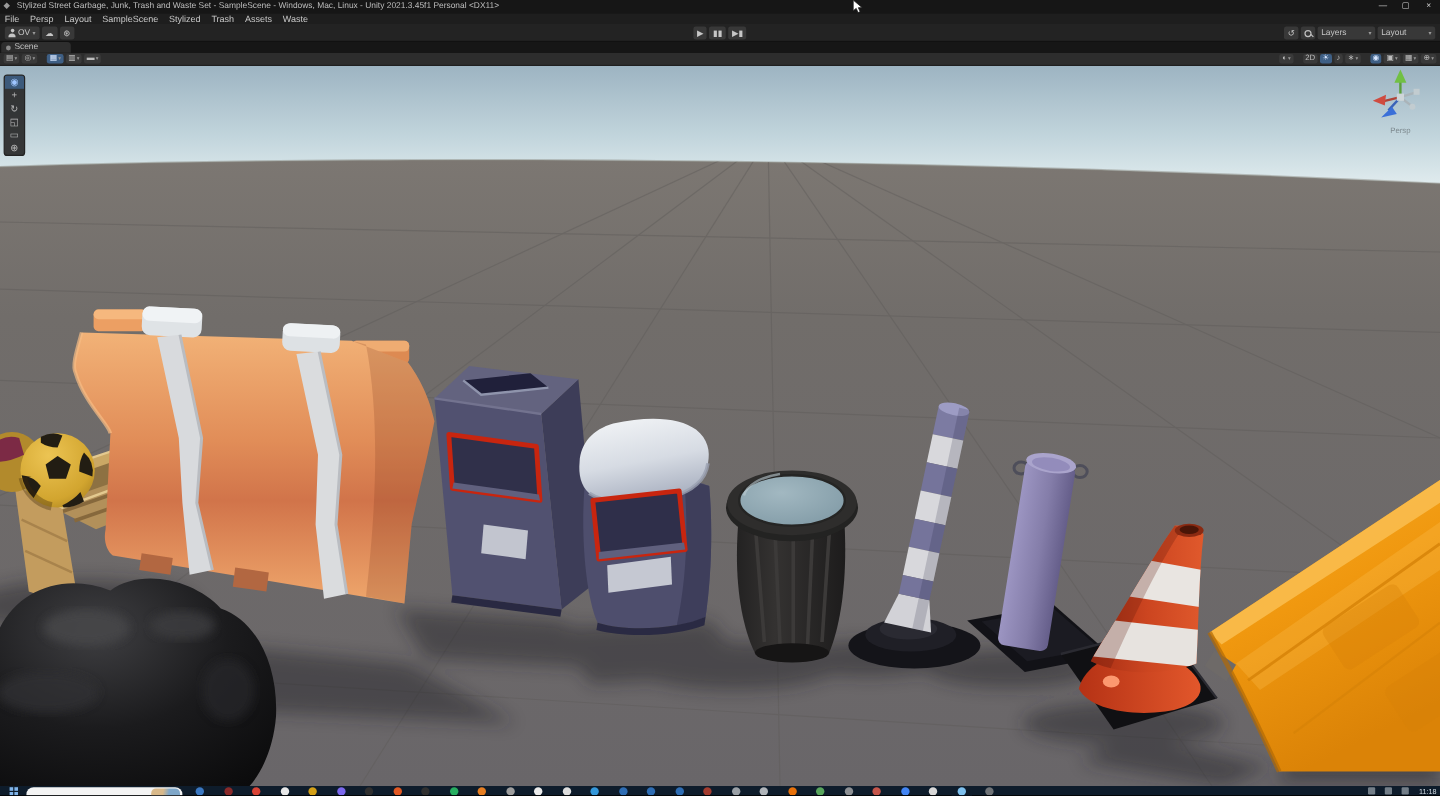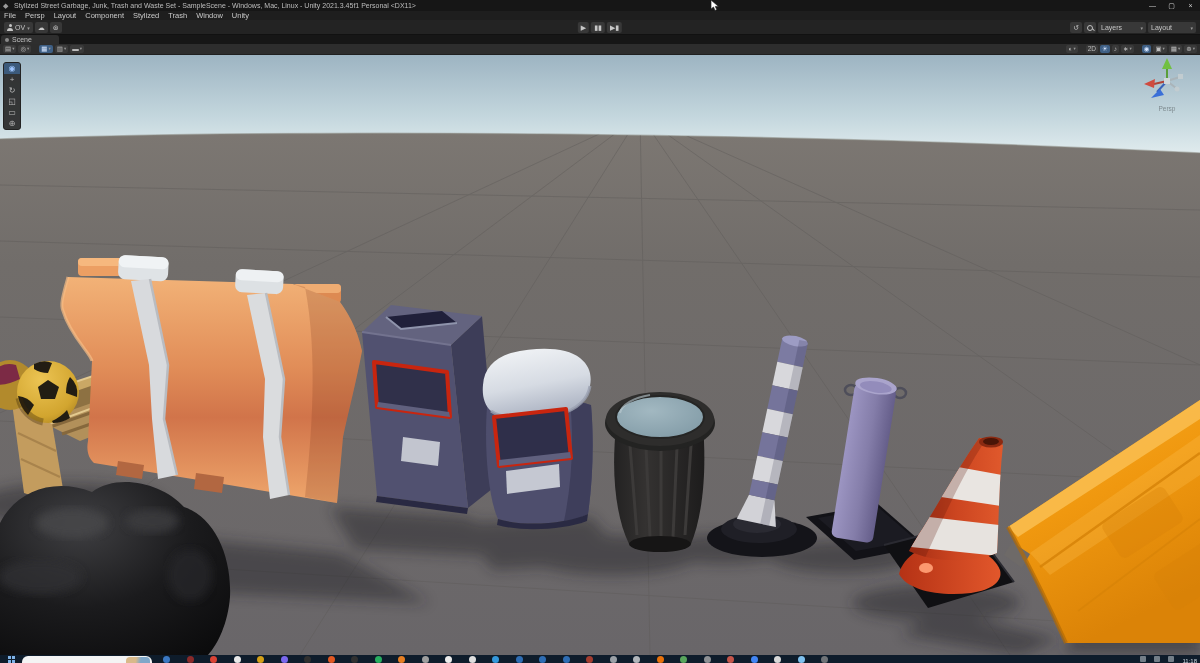--- a/index.html
+++ b/index.html
@@ -92,25 +92,25 @@
           <polygon points="0,0 0,9 2.5,7 4,10.5 5.8,9.7 4.3,6.4 7.5,6.4" fill="#fff" stroke="#222" stroke-width="0.7"></polygon>
         </svg>
     </span>
   </div>
 
   <div class="menubar">
     <span style="display:flex;gap:9px;">
         <span class="menu-item">File</span>
         <span class="menu-item">Persp</span>
         <span class="menu-item">Layout</span>
-        <span class="menu-item">Component</span>
+        <span class="menu-item">SampleScene</span>
         <span class="menu-item">Stylized</span>
         <span class="menu-item">Trash</span>
-        <span class="menu-item">Window</span>
-        <span class="menu-item">Unity</span>
+        <span class="menu-item">Assets</span>
+        <span class="menu-item">Waste</span>
       </span>
   </div>
 
   <div class="toolbar">
     <div class="tb-group tb-left">
       <div class="tb-btn">
         <span class="person-icon"></span>
         <span>OV</span>
         <span class="arr">▾</span>
       </div>

